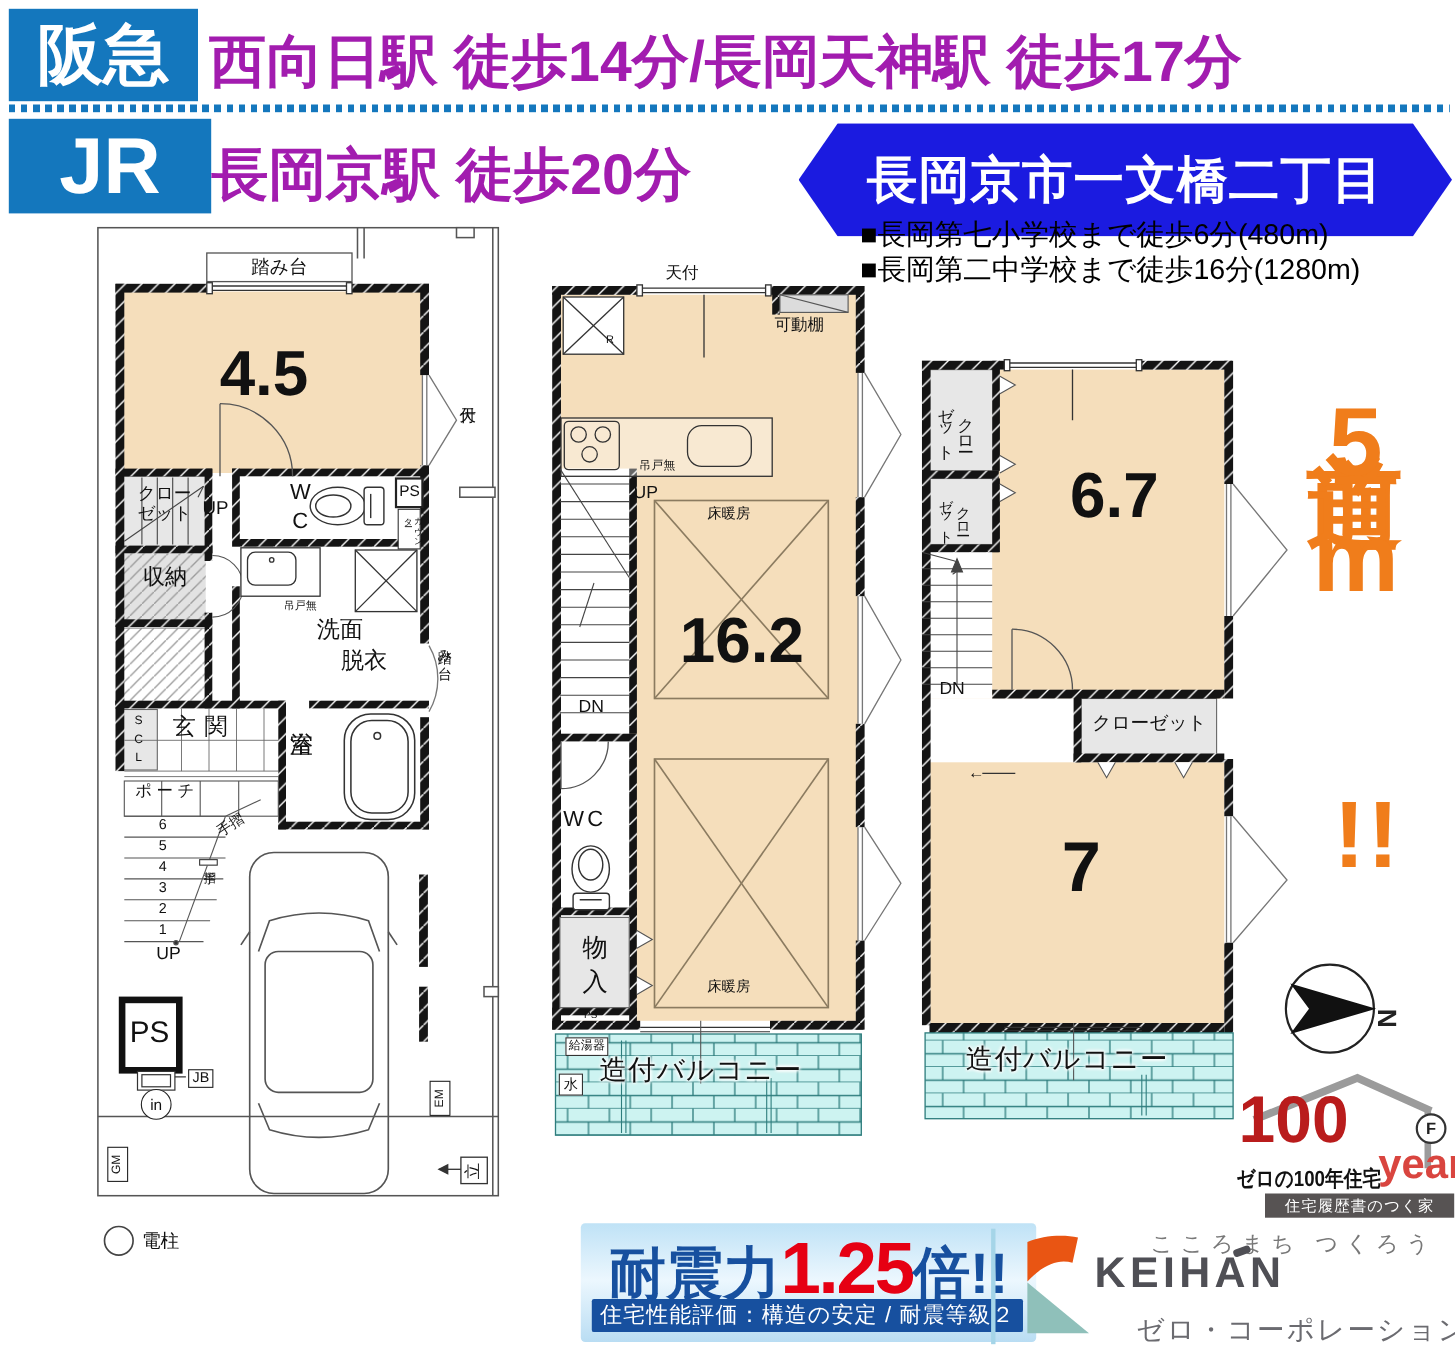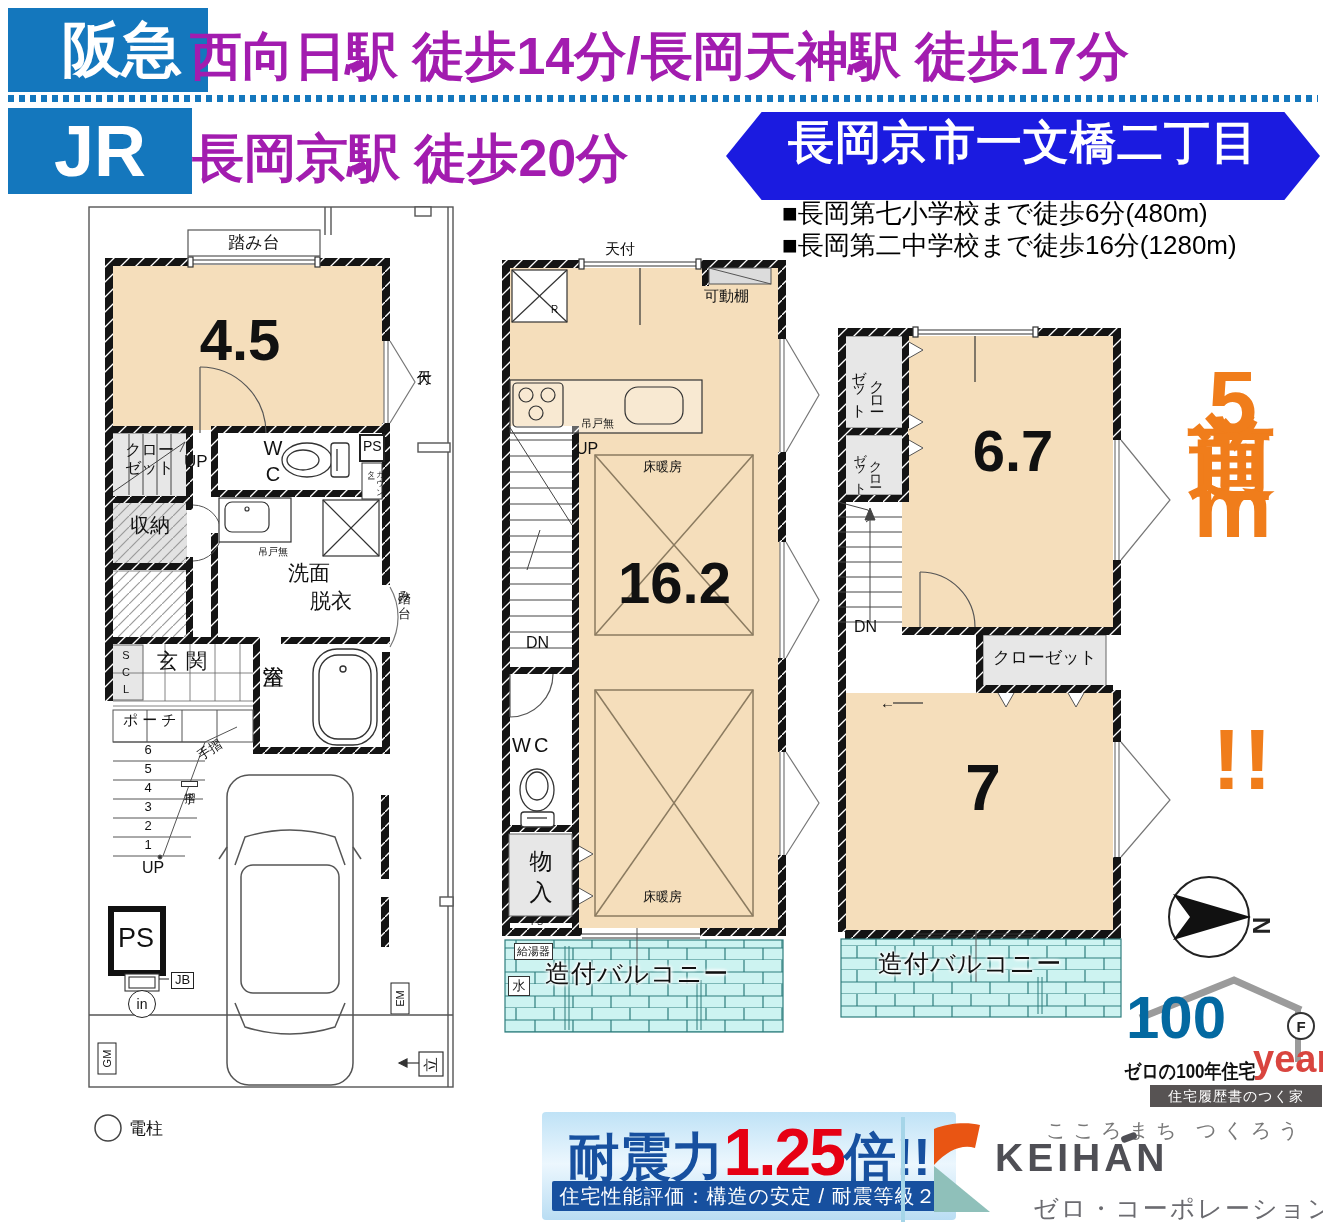--- a/index.html
+++ b/index.html
@@ -10,59 +10,59 @@
   .vert{writing-mode:vertical-rl;text-orientation:upright;}
   .ctr{text-align:center;}
   .bold{font-weight:bold;}
   .halo{text-shadow:0 0 3px #fff,0 0 3px #fff,0 0 4px #fff,0 0 4px #fff;}
   .bx{border:1.5px solid #222;background:#fff;display:flex;align-items:center;justify-content:center;}
   
   .logo-box{position:absolute;background:#1477bd;color:#fff;display:flex;align-items:center;justify-content:center;font-weight:bold;}
   .route{position:absolute;color:#a21caf;font-weight:bold;white-space:nowrap;}
   .dots{position:absolute;left:8px;top:95px;width:1310px;height:7px;
         background:repeating-linear-gradient(90deg,#1477bd 0 6px,transparent 6px 11px);}
-  .addr{position:absolute;left:726px;top:112px;width:594px;height:88px;background:#1b1be0;
+  .addr{position:absolute;left:726px;top:112px;width:594px;height:103px;background:#1b1be0;
         clip-path:polygon(0% 50%,6% 0%,94% 0%,100% 50%,94% 100%,6% 100%);
-        color:#fff;font-weight:bold;font-size:46px;display:flex;justify-content:center;letter-spacing:1px;}
+        color:#fff;font-weight:bold;font-size:46px;display:flex;align-items:center;justify-content:center;letter-spacing:1px;}
   .schools{position:absolute;left:782px;top:197px;font-size:26px;line-height:32px;color:#000;}
   
   .plan{position:absolute;}
   .plan svg{position:absolute;left:0;top:0;}
   
   .road{position:absolute;left:1188px;top:340px;height:420px;font-size:88px;font-weight:bold;color:#f07d1b;
         writing-mode:vertical-rl;text-orientation:upright;letter-spacing:6px;line-height:1;}
   .bang{position:absolute;left:1198px;top:716px;width:90px;font-size:86px;font-weight:bold;color:#f07d1b;
         text-align:center;letter-spacing:2px;line-height:1;}
   
   .quake{position:absolute;left:528px;top:1112px;width:414px;height:108px;border-radius:4px;
-         background:linear-gradient(180deg,#bfe2f6,#ecf7fe 48%,#b9ddf3);margin-left:14px;}
+         background:linear-gradient(180deg,#bfe2f6,#ecf7fe 48%,#b9ddf3);}
   .quake-row1{position:absolute;left:0;top:2px;width:100%;display:flex;align-items:baseline;justify-content:center;}
   .quake-sub{position:absolute;left:10px;right:12px;bottom:9px;height:30px;background:#17509f;border-radius:2px;
              color:#fff;font-size:20px;line-height:30px;text-align:center;letter-spacing:1px;}
   
   .k-name{position:absolute;left:995px;top:1136px;font-size:39px;font-weight:bold;color:#4f4f55;letter-spacing:4px;}
   .k-tag{position:absolute;left:1046px;top:1117px;font-size:20px;color:#787878;letter-spacing:7px;white-space:nowrap;}
   .k-sub{position:absolute;left:1033px;top:1192px;font-size:25px;color:#6b6b70;letter-spacing:2px;white-space:nowrap;}
   .k-accent{position:absolute;left:1121px;top:1134px;width:16px;height:7px;background:#4f4f55;border-radius:3px;transform:rotate(-20deg);}
   .k-divider{position:absolute;left:901px;top:1117px;width:4px;height:105px;background:#a5d5e8;}
   
-  .y100-num{position:absolute;left:1126px;top:988px;font-size:60px;font-weight:bold;color:#0369a1;line-height:1;}
+  .y100-num{position:absolute;left:1126px;top:988px;font-size:60px;font-weight:bold;color:#b91c1c;line-height:1;}
   .y100-years{position:absolute;left:1253px;top:1040px;font-size:38px;font-weight:bold;color:#d9453f;line-height:1;}
   .y100-f{position:absolute;left:1287px;top:1012px;width:24px;height:24px;border:2px solid #333;border-radius:50%;
           font-size:15px;font-weight:bold;display:flex;align-items:center;justify-content:center;color:#222;background:#fff;}
   .y100-tag{position:absolute;left:1124px;top:1058px;font-size:20px;font-weight:bold;color:#111;transform:scaleX(0.85);transform-origin:left;white-space:nowrap;}
   .y100-bar{position:absolute;left:1150px;top:1085px;width:172px;height:22px;background:#575353;color:#fff;
             font-size:14px;line-height:22px;text-align:center;letter-spacing:1px;}
 </style>
 </head>
 <body>
 
 <div class="canvas">
 
-  <div class="logo-box" style="left:8px;top:8px;width:172px;height:84px;font-size:60px;padding-left:28px;">
+  <div class="logo-box" style="left:8px;top:8px;width:172px;height:84px;font-size:60px;">
     <span>阪急</span>
   </div>
   <div class="route" style="left:190px;top:22px;font-size:52px;">西向日駅 徒歩14分/長岡天神駅 徒歩17分</div>
 
   <div class="dots"></div>
 
   <div class="logo-box" style="left:8px;top:108px;width:184px;height:86px;font-size:72px;text-align:center;">
     <span>JR</span>
   </div>
   <div class="route" style="left:192px;top:124px;font-size:52px;">長岡京駅 徒歩20分</div>

